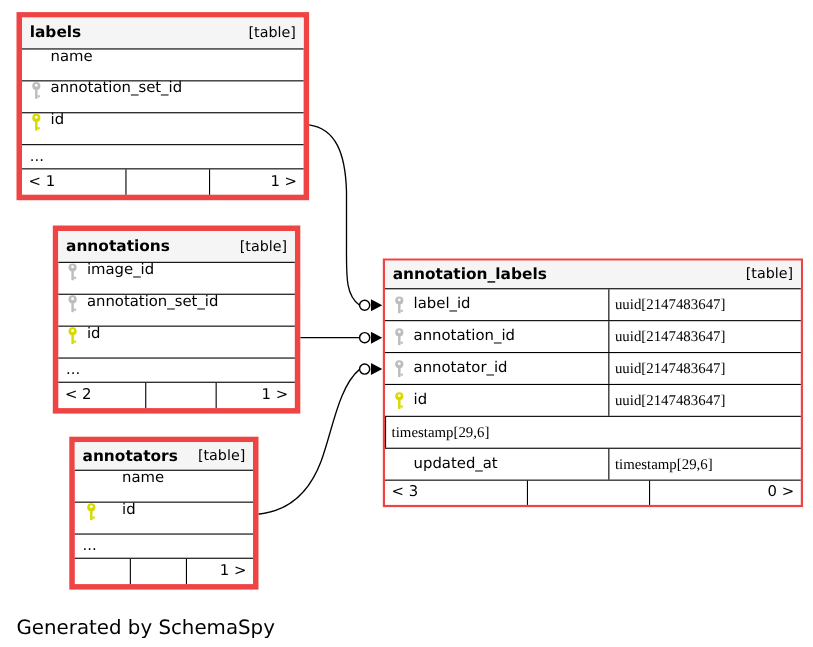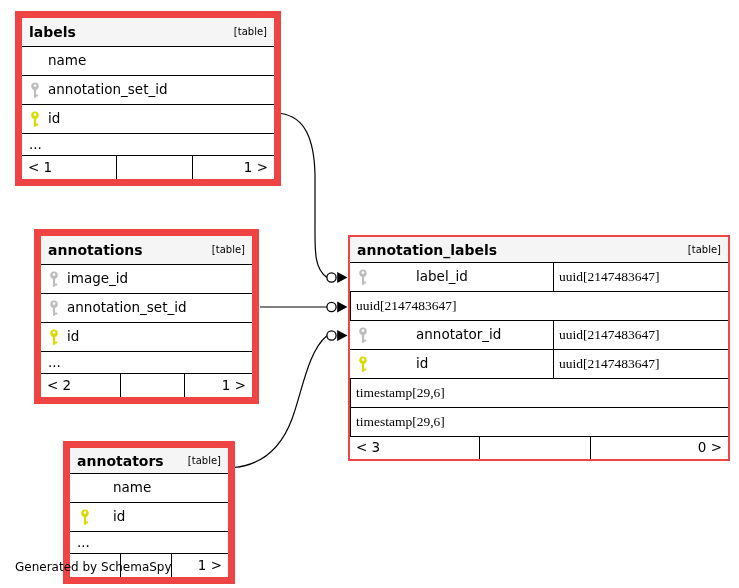--- a/index.html
+++ b/index.html
@@ -7,63 +7,63 @@
     width:739px;height:588px;position:relative;overflow:hidden;
     font-family:"DejaVu Sans","Liberation Sans",sans-serif;
     color:#000;
   }
   .canvas{position:absolute;inset:0;background:#fff;}
   .edges{position:absolute;left:0;top:0;z-index:0;}
 
   
   .dtable{
     position:absolute;z-index:1;background:#fff;
-    border:7px solid #ef4444;box-sizing:border-box;
+    border:5px solid #ef4444;box-sizing:border-box;
     font-size:13.5px;line-height:1;
   }
   .thead{
     height:28px;border-bottom:1px solid #000;background:var(--header-bg,#f5f5f5);
     display:flex;align-items:center;justify-content:space-between;
     padding:0 7px;
   }
   .tname{font-weight:bold;font-size:14px;}
-  .tbadge{font-size:10px;}
-  .trow{height:28px;border-bottom:1px solid #000;display:flex;align-items:center;padding-left:8px;}
+  .tbadge{font-size:13px;}
+  .trow{height:28px;border-bottom:1px solid #000;display:flex;align-items:flex-start;padding-left:8px;}
   .islot{width:18px;display:flex;align-items:center;flex:0 0 auto;}
   .key-fk{color:var(--fk,#bdbdbd);}
   .key-pk{color:var(--pk,#d9d900);}
   .cname{white-space:nowrap;}
   .dots{height:21px;border-bottom:1px solid #000;display:flex;align-items:center;padding-left:7px;}
   .tfoot{height:23px;display:flex;align-items:stretch;}
   .fcell{border-right:1px solid #000;display:flex;align-items:center;padding:0 6px;box-sizing:border-box;}
   .f3{flex:1;border-right:none;justify-content:flex-end;}
 
   
   .t-labels{left:15px;top:11px;width:266px;}
   .t-labels .f1{width:95px}.t-labels .f2{width:76px}
 
-  .t-annotations{left:34px;top:205px;width:225px;margin-top:24px;}
+  .t-annotations{left:48px;top:205px;width:225px;}
   .t-annotations .f1{width:80px}.t-annotations .f2{width:64px}
 
-  .t-annotators{left:63px;top:397px;width:172px;margin-top:44px;}
+  .t-annotators{left:63px;top:397px;width:172px;}
   .t-annotators .thead{height:25px;}
   .t-annotators .trow{padding-left:10px;}
   .t-annotators .islot{width:33px;}
   .t-annotators .f1{width:51px}.t-annotators .f2{width:51px}
 
   .t-al{left:348px;top:235px;width:382px;border-width:2px;}
   .t-al .thead{height:25px;}
   .t-al .tfoot{height:22px;}
   .t-al .trow{padding-left:0;}
-  .t-al .name-cell{width:203px;flex:0 0 203px;display:flex;align-items:center;padding-left:8px;box-sizing:border-box;height:100%;gap:40px;}
+  .t-al .name-cell{width:203px;flex:0 0 203px;display:flex;align-items:center;padding-left:8px;box-sizing:border-box;height:100%;}
   .t-al .type-cell{flex:1;border-left:1px solid #000;height:100%;display:flex;align-items:center;padding-left:5px;white-space:nowrap;font-family:Liberation Serif, serif;}
   .t-al .f1{width:130px}.t-al .f2{width:111px}
 
   .note{
-    position:absolute;left:15px;top:560px;font-size:12px;z-index:1;
+    position:absolute;left:15px;top:560px;font-size:18px;z-index:1;
   }
 </style>
 </head>
 <body>
 
 <div class="canvas">
 
   <svg class="edges" width="739" height="588" viewBox="0 0 739 588">
     <g fill="none" stroke="#000" stroke-width="1.2">
       <path d="M281,113.5 C305,117 314,139 315,174 L315,224 C315,251 314,268 326.9,277.5"></path>
@@ -210,33 +210,44 @@
               <rect x="3.9" y="7.4" width="2.2" height="8.4" fill="currentColor"></rect>
               <rect x="6" y="12.6" width="2.2" height="1.9" fill="currentColor"></rect>
             </svg>
         </span>
         <span class="cname">label_id</span>
       </span>
       <span class="type-cell">uuid[2147483647]</span>
     </div>
 
     <div class="trow">
-      <span class="type-cell">uuid[2147483647]</span>
-    </div>
-
-    <div class="trow">
       <span class="name-cell">
         <span class="islot key-fk">
           <svg width="10" height="17" viewBox="0 0 10 17">
               <circle cx="5" cy="4.2" r="3.7" fill="currentColor"></circle>
               <circle cx="5" cy="3.6" r="1.3" fill="#fff"></circle>
               <rect x="3.9" y="7.4" width="2.2" height="8.4" fill="currentColor"></rect>
               <rect x="6" y="12.6" width="2.2" height="1.9" fill="currentColor"></rect>
             </svg>
         </span>
+        <span class="cname">annotation_id</span>
+      </span>
+      <span class="type-cell">uuid[2147483647]</span>
+    </div>
+
+    <div class="trow">
+      <span class="name-cell">
+        <span class="islot key-fk">
+          <svg width="10" height="17" viewBox="0 0 10 17">
+              <circle cx="5" cy="4.2" r="3.7" fill="currentColor"></circle>
+              <circle cx="5" cy="3.6" r="1.3" fill="#fff"></circle>
+              <rect x="3.9" y="7.4" width="2.2" height="8.4" fill="currentColor"></rect>
+              <rect x="6" y="12.6" width="2.2" height="1.9" fill="currentColor"></rect>
+            </svg>
+        </span>
         <span class="cname">annotator_id</span>
       </span>
       <span class="type-cell">uuid[2147483647]</span>
     </div>
 
 
     <div class="trow">
       <span class="name-cell">
         <span class="islot key-pk">
           <svg width="10" height="17" viewBox="0 0 10 17">
@@ -249,20 +260,24 @@
         <span class="cname">id</span>
       </span>
       <span class="type-cell">uuid[2147483647]</span>
     </div>
 
     <div class="trow">
       <span class="type-cell">timestamp[29,6]</span>
     </div>
 
     <div class="trow">
+      <span class="name-cell">
+        <span class="islot"></span>
+        <span class="cname">updated_at</span>
+      </span>
       <span class="type-cell">timestamp[29,6]</span>
     </div>
 
     <div class="tfoot">
       <span class="fcell f1">&lt; 3</span>
       <span class="fcell f2"></span>
       <span class="fcell f3">0 &gt;</span>
     </div>
   </div>
 

